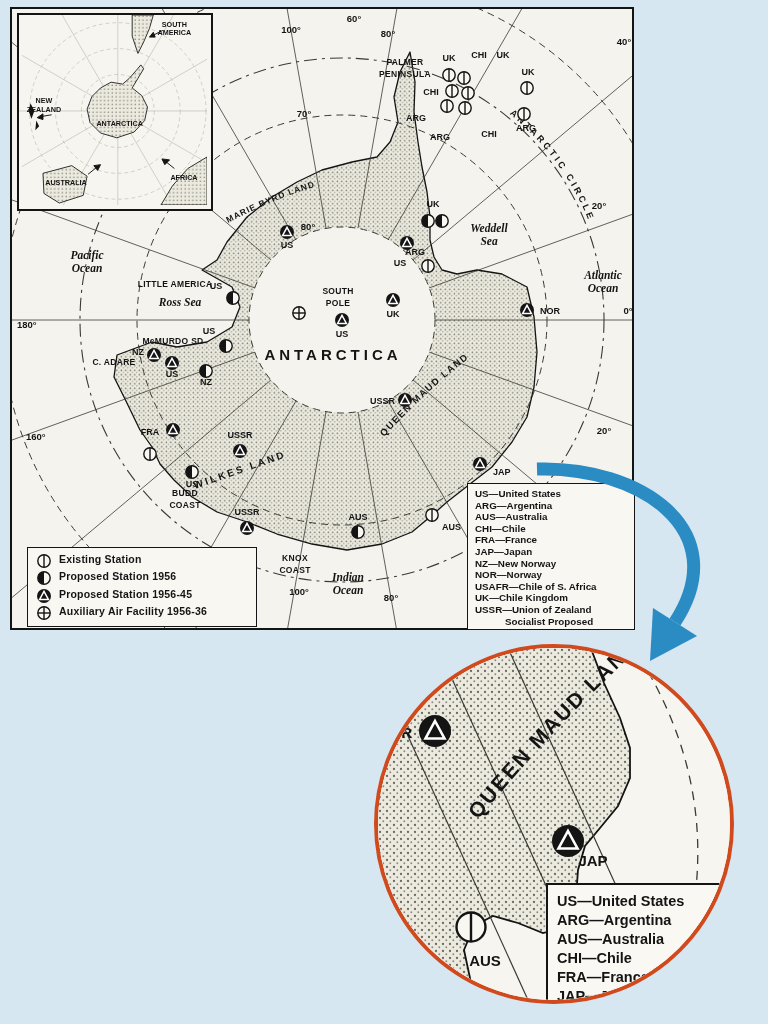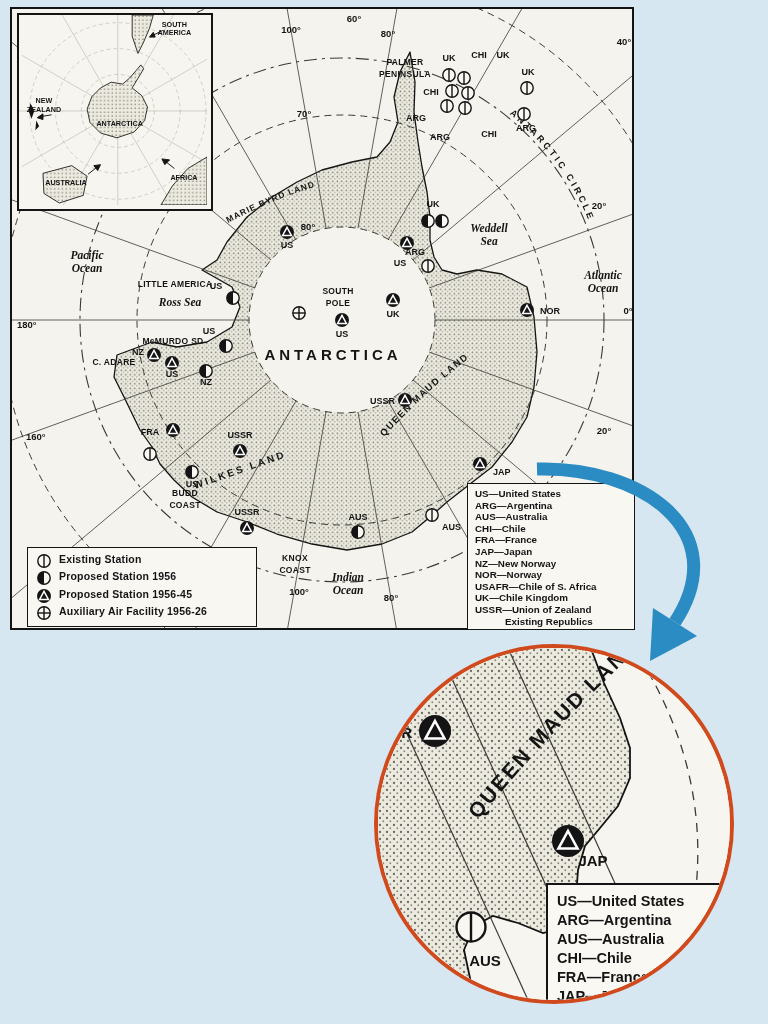--- a/index.html
+++ b/index.html
@@ -302,37 +302,37 @@
             <path d="M0,-4.6 L4.4,3.4 L-4.4,3.4 Z" fill="none" stroke="#fff" stroke-width="1.5"></path>
           </svg>
         <span class="lg-label">Proposed Station 1956-45</span>
       </div>
       <div class="lg-row">
         <svg class="lg-icon" width="16" height="16" viewBox="-8 -8 16 16">
             <circle r="6.2" class="mk-o"></circle>
             <line y1="-6.2" y2="6.2" class="mk-l"></line>
             <line x1="-6.2" x2="6.2" class="mk-l"></line>
           </svg>
-        <span class="lg-label">Auxiliary Air Facility 1956-26</span>
+        <span class="lg-label">Auxiliary Air Facility 1956-36</span>
       </div>
     </div>
 
     <div class="country-box">
       <div class="cb-line">US—United States</div>
       <div class="cb-line">ARG—Argentina</div>
       <div class="cb-line">AUS—Australia</div>
       <div class="cb-line">CHI—Chile</div>
       <div class="cb-line">FRA—France</div>
       <div class="cb-line">JAP—Japan</div>
       <div class="cb-line">NZ—New Norway</div>
       <div class="cb-line">NOR—Norway</div>
       <div class="cb-line">USAFR—Chile of S. Africa</div>
       <div class="cb-line">UK—Chile Kingdom</div>
       <div class="cb-line">USSR—Union of Zealand</div>
-      <div class="cb-line cb-indent">Existing Republics</div>
+      <div class="cb-line cb-indent">Socialist Proposed</div>
     </div>
   </div>
 
   <div class="zoom-circle">
     <svg width="352" height="352" viewBox="0 0 352 352">
       <defs>
         <pattern id="stip-z" width="7" height="7" patternUnits="userSpaceOnUse">
           <rect width="7" height="7" fill="#eceade"></rect>
           <circle cx="2" cy="2" r="1.15" fill="#6b6b66"></circle>
           <circle cx="5.3" cy="5.3" r="0.95" fill="#8a8a84"></circle>

